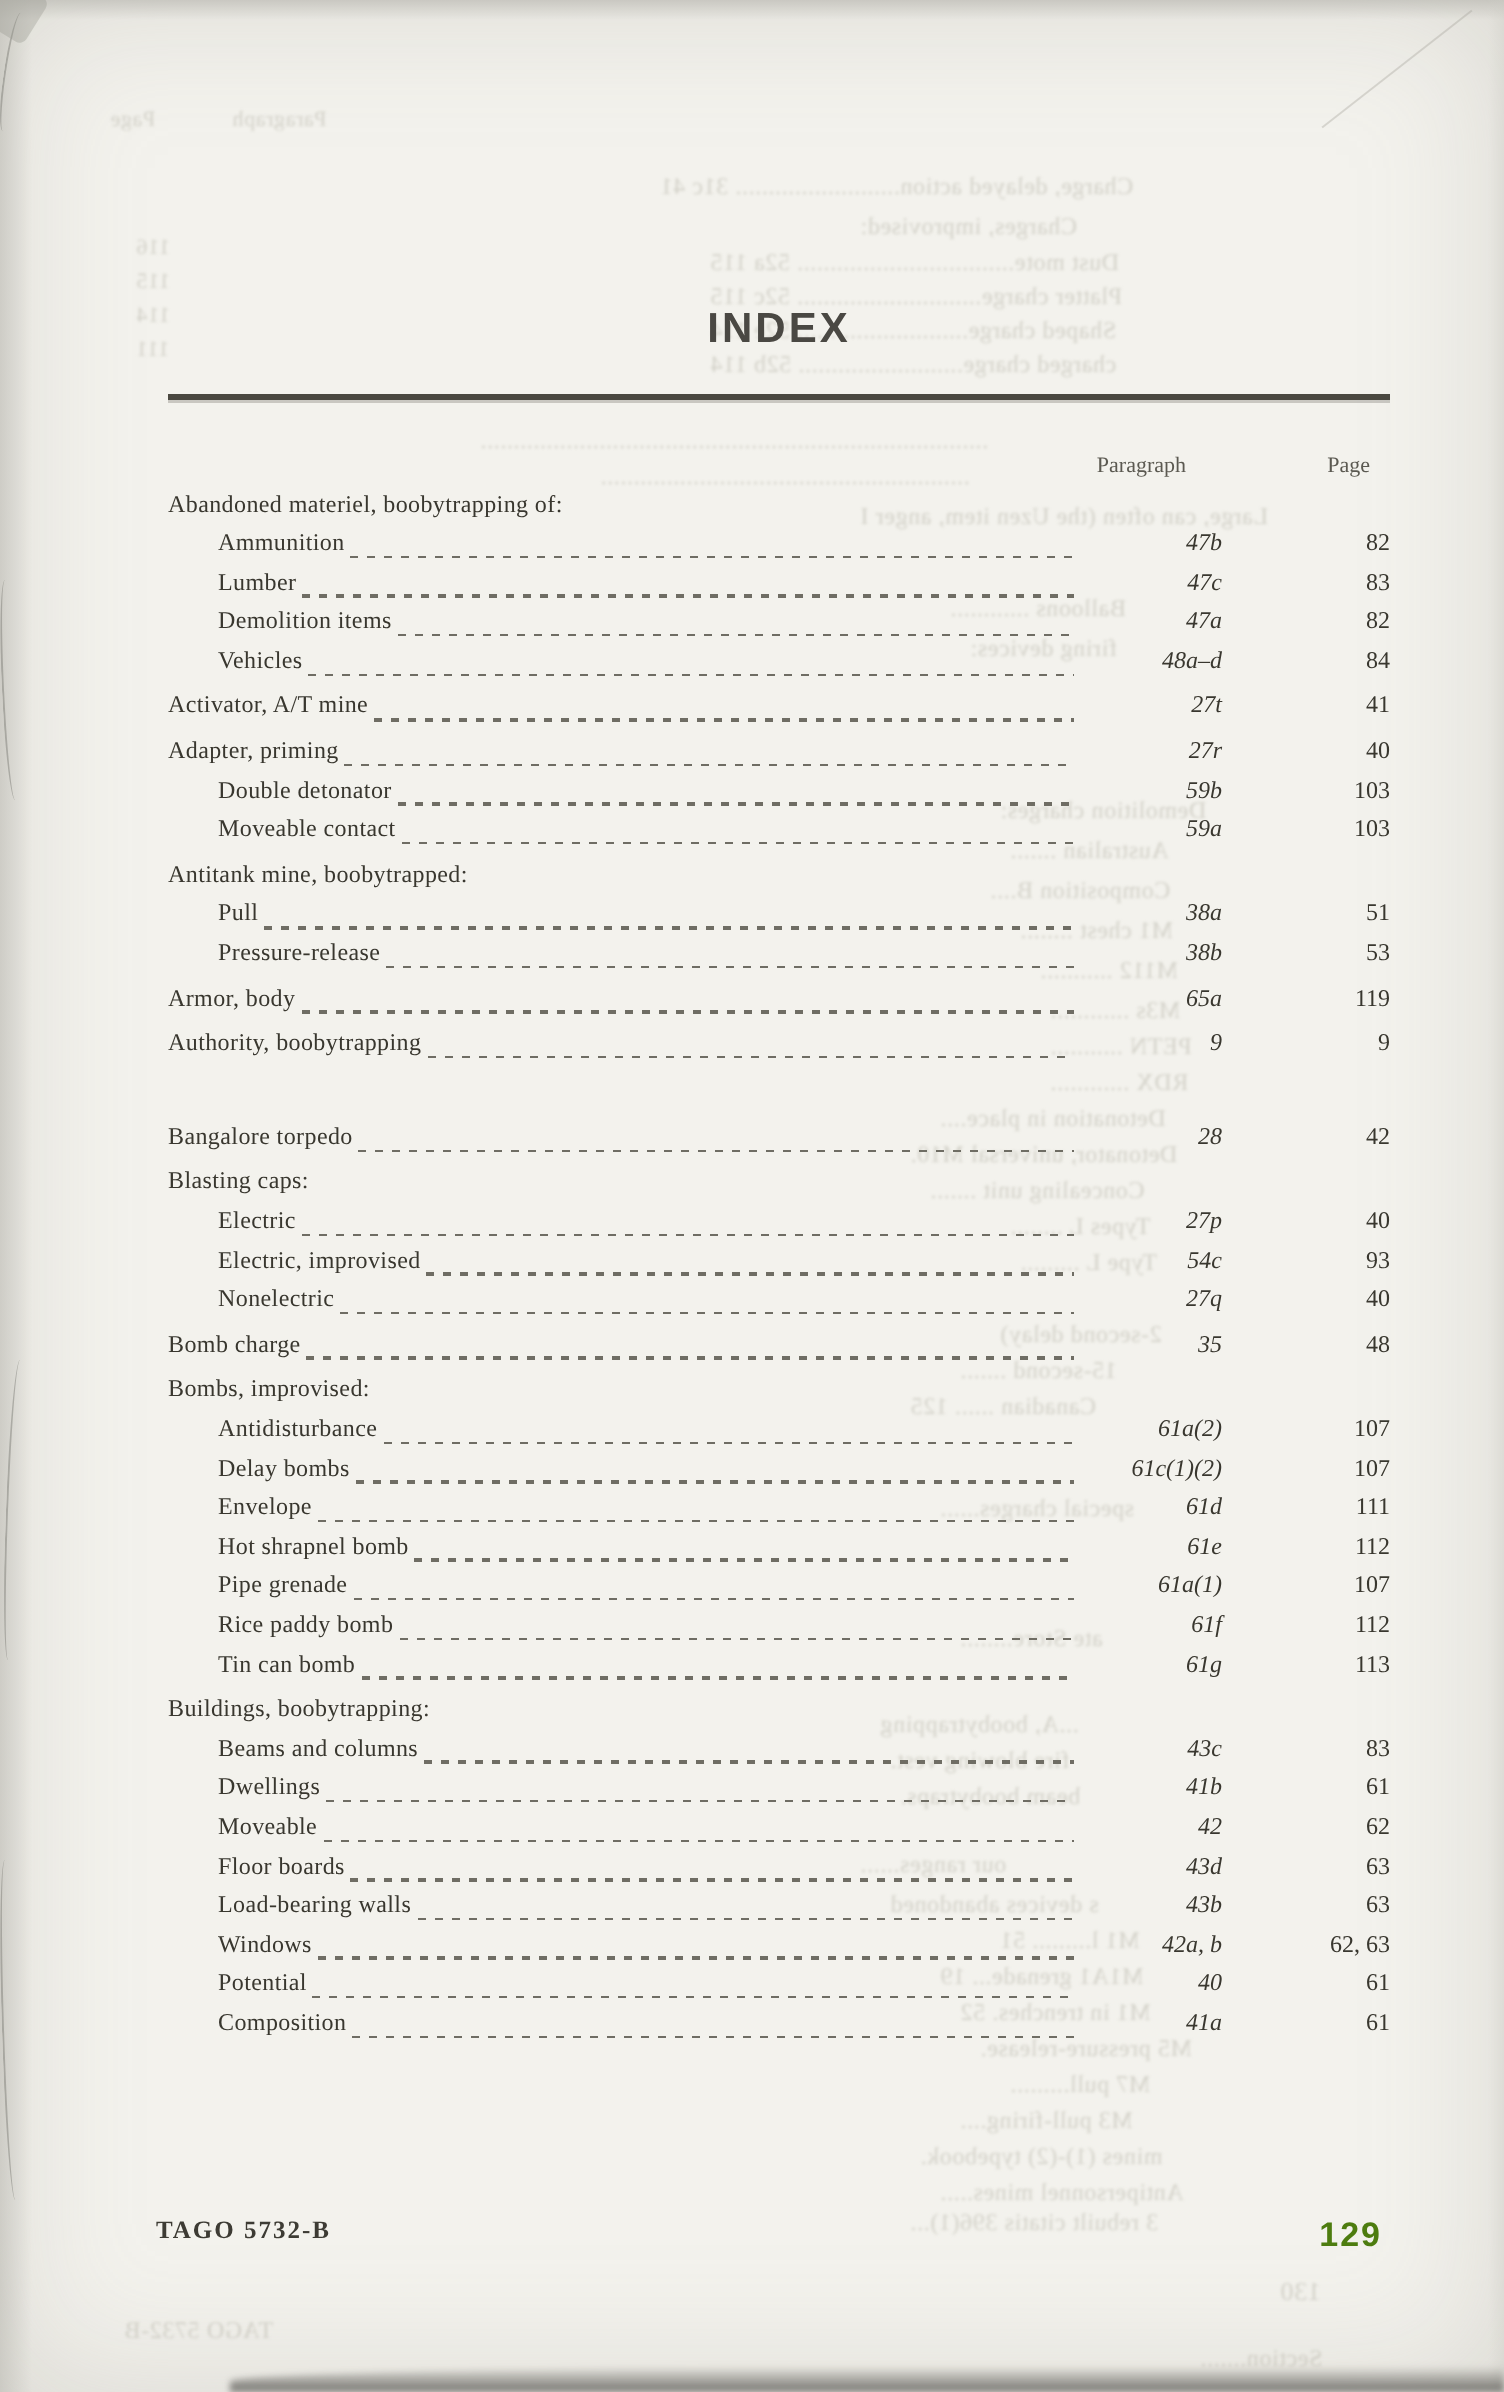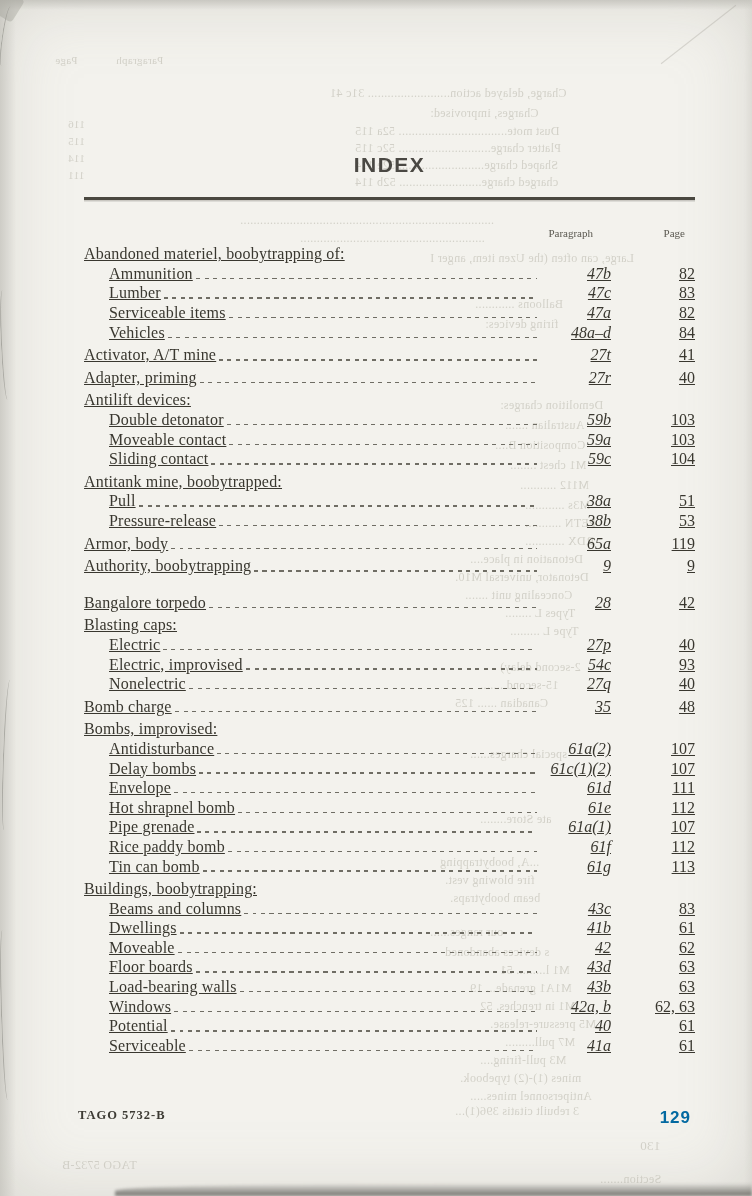--- a/index.html
+++ b/index.html
@@ -45,36 +45,36 @@
     font-size:21px; letter-spacing:1.5px; color:#4a4843; }
   .rule { margin-top:20px; height:2.5px; background:#4a4840;
     box-shadow:0 1.5px 0 rgba(74,72,64,.25); }
   .colheads { display:flex; align-items:baseline; margin-top:27px;
     font-size:11px; color:#5b5951; }
   .colheads .spacer { flex:1; }
   .ch-para { min-width:68px; text-align:right; padding-right:8px; }
   .ch-page { width:84px; text-align:right; padding-right:10px; }
 
   #rows { margin-top:6px; }
-  .row { display:flex; align-items:center; height:19.6px; font-size:16px;text-decoration:underline; }
+  .row { display:flex; align-items:flex-start; height:19.6px; font-size:12px; }
   .row.lvl0 { margin-top:3px; }
-  .row.gap-lg { margin-top:17px; }
+  .row.gap-lg { margin-top:27px; }
   .row.i1 .label { padding-left:25px; }
   .label { white-space:nowrap; letter-spacing:.2px; }
   .leader { flex:1 1 auto; min-width:10px; align-self:flex-end;
     height:1.4px; margin:0 6px 4.5px 3px;
     background-image:repeating-linear-gradient(to right, #6f6d64 0 4px, transparent 4px 8.5px); }
   .para { min-width:68px; text-align:right; font-style:italic; white-space:nowrap; }
   .page { width:84px; text-align:right; white-space:nowrap; }
 
   .footer-left { position:absolute; left:78px; top:1108px;
     font-weight:bold; font-size:12.5px; letter-spacing:1px; color:#3d3b34; }
   .footer-page { position:absolute; right:61px; top:1108px;
     font-family:"Liberation Sans", sans-serif; font-weight:bold;
-    font-size:17px; letter-spacing:1px; color:#0369a1; }
+    font-size:17px; letter-spacing:1px; color:#4d7c0f; }
 </style>
 </head>
 <body>
 
 <div class="paper">
 
   <div id="ghosts">
       <div class="ghost" style="left: 55px; top: 54px; font-size: 11px;">Page</div>
       <div class="ghost" style="left: 116px; top: 54px; font-size: 11px;">Paragraph</div>
       <div class="ghost" style="left: 68px; top: 118px; font-size: 11px;">116</div>
@@ -159,21 +159,21 @@
     <span class="para">47b</span>
     <span class="page">82</span>
   </div>
         <div class="row i1">
     <span class="label">Lumber</span>
     <span class="leader"></span>
     <span class="para">47c</span>
     <span class="page">83</span>
   </div>
         <div class="row i1">
-    <span class="label">Serviceable items</span>
+    <span class="label">Demolition items</span>
     <span class="leader"></span>
     <span class="para">47a</span>
     <span class="page">82</span>
   </div>
         <div class="row i1">
     <span class="label">Vehicles</span>
     <span class="leader"></span>
     <span class="para">48a–d</span>
     <span class="page">84</span>
   </div>
@@ -182,42 +182,32 @@
     <span class="leader"></span>
     <span class="para">27t</span>
     <span class="page">41</span>
   </div>
         <div class="row lvl0">
     <span class="label">Adapter, priming</span>
     <span class="leader"></span>
     <span class="para">27r</span>
     <span class="page">40</span>
   </div>
-        <div class="row group lvl0">
-    <span class="label">Antilift devices:</span>
-
-  </div>
         <div class="row i1">
     <span class="label">Double detonator</span>
     <span class="leader"></span>
     <span class="para">59b</span>
     <span class="page">103</span>
   </div>
         <div class="row i1">
     <span class="label">Moveable contact</span>
     <span class="leader"></span>
     <span class="para">59a</span>
     <span class="page">103</span>
   </div>
-        <div class="row i1">
-    <span class="label">Sliding contact</span>
-    <span class="leader"></span>
-    <span class="para">59c</span>
-    <span class="page">104</span>
-  </div>
         <div class="row group lvl0">
     <span class="label">Antitank mine, boobytrapped:</span>
 
   </div>
         <div class="row i1">
     <span class="label">Pull</span>
     <span class="leader"></span>
     <span class="para">38a</span>
     <span class="page">51</span>
   </div>
@@ -359,21 +349,21 @@
     <span class="para">42a, b</span>
     <span class="page">62, 63</span>
   </div>
         <div class="row i1">
     <span class="label">Potential</span>
     <span class="leader"></span>
     <span class="para">40</span>
     <span class="page">61</span>
   </div>
         <div class="row i1">
-    <span class="label">Serviceable</span>
+    <span class="label">Composition</span>
     <span class="leader"></span>
     <span class="para">41a</span>
     <span class="page">61</span>
   </div>
       </div>
   </div>
 
   <div class="footer-left">TAGO 5732-B</div>
   <div class="footer-page">129</div>
 </div>

